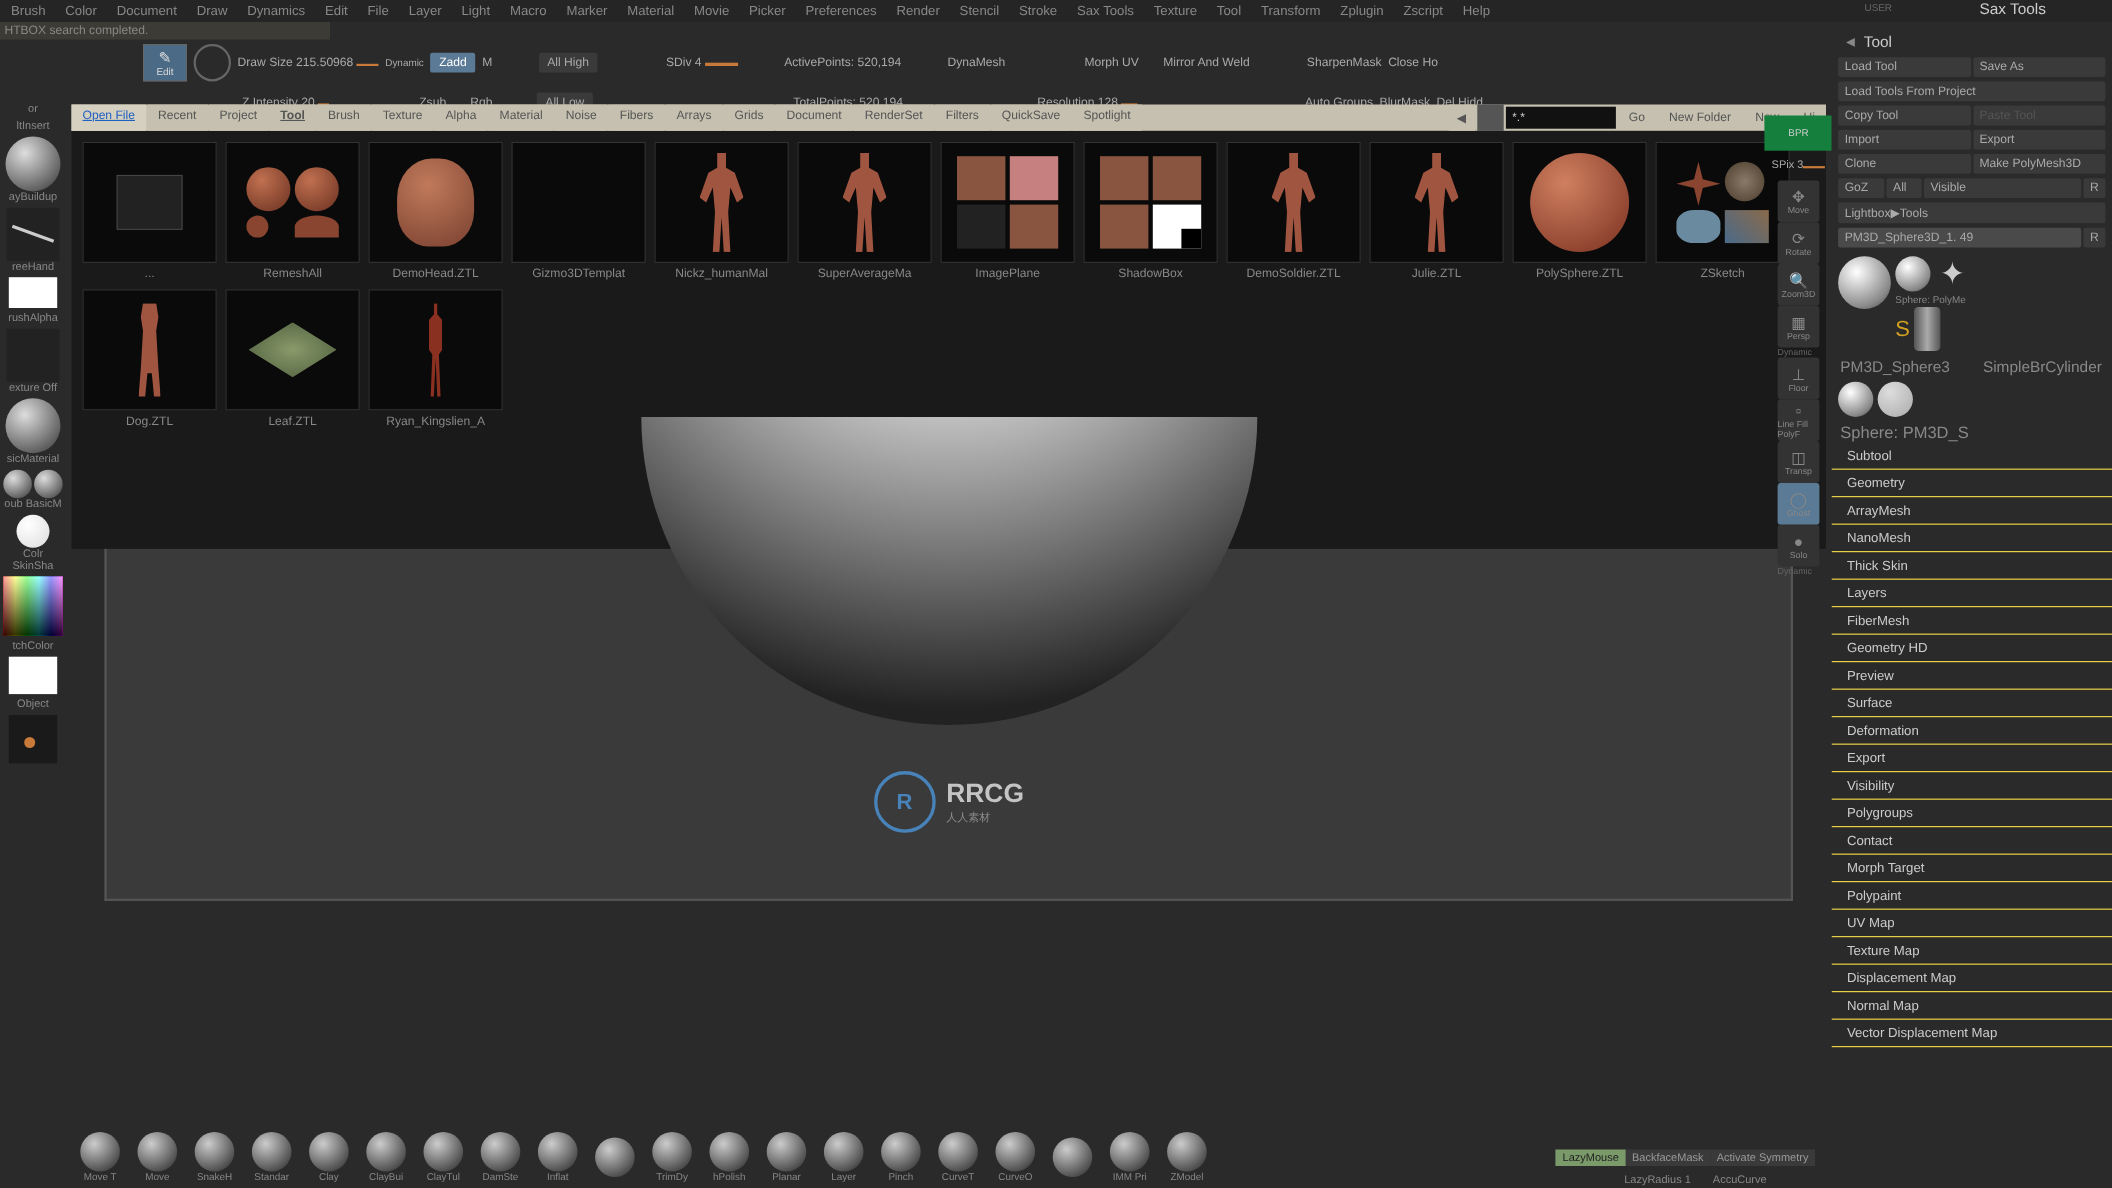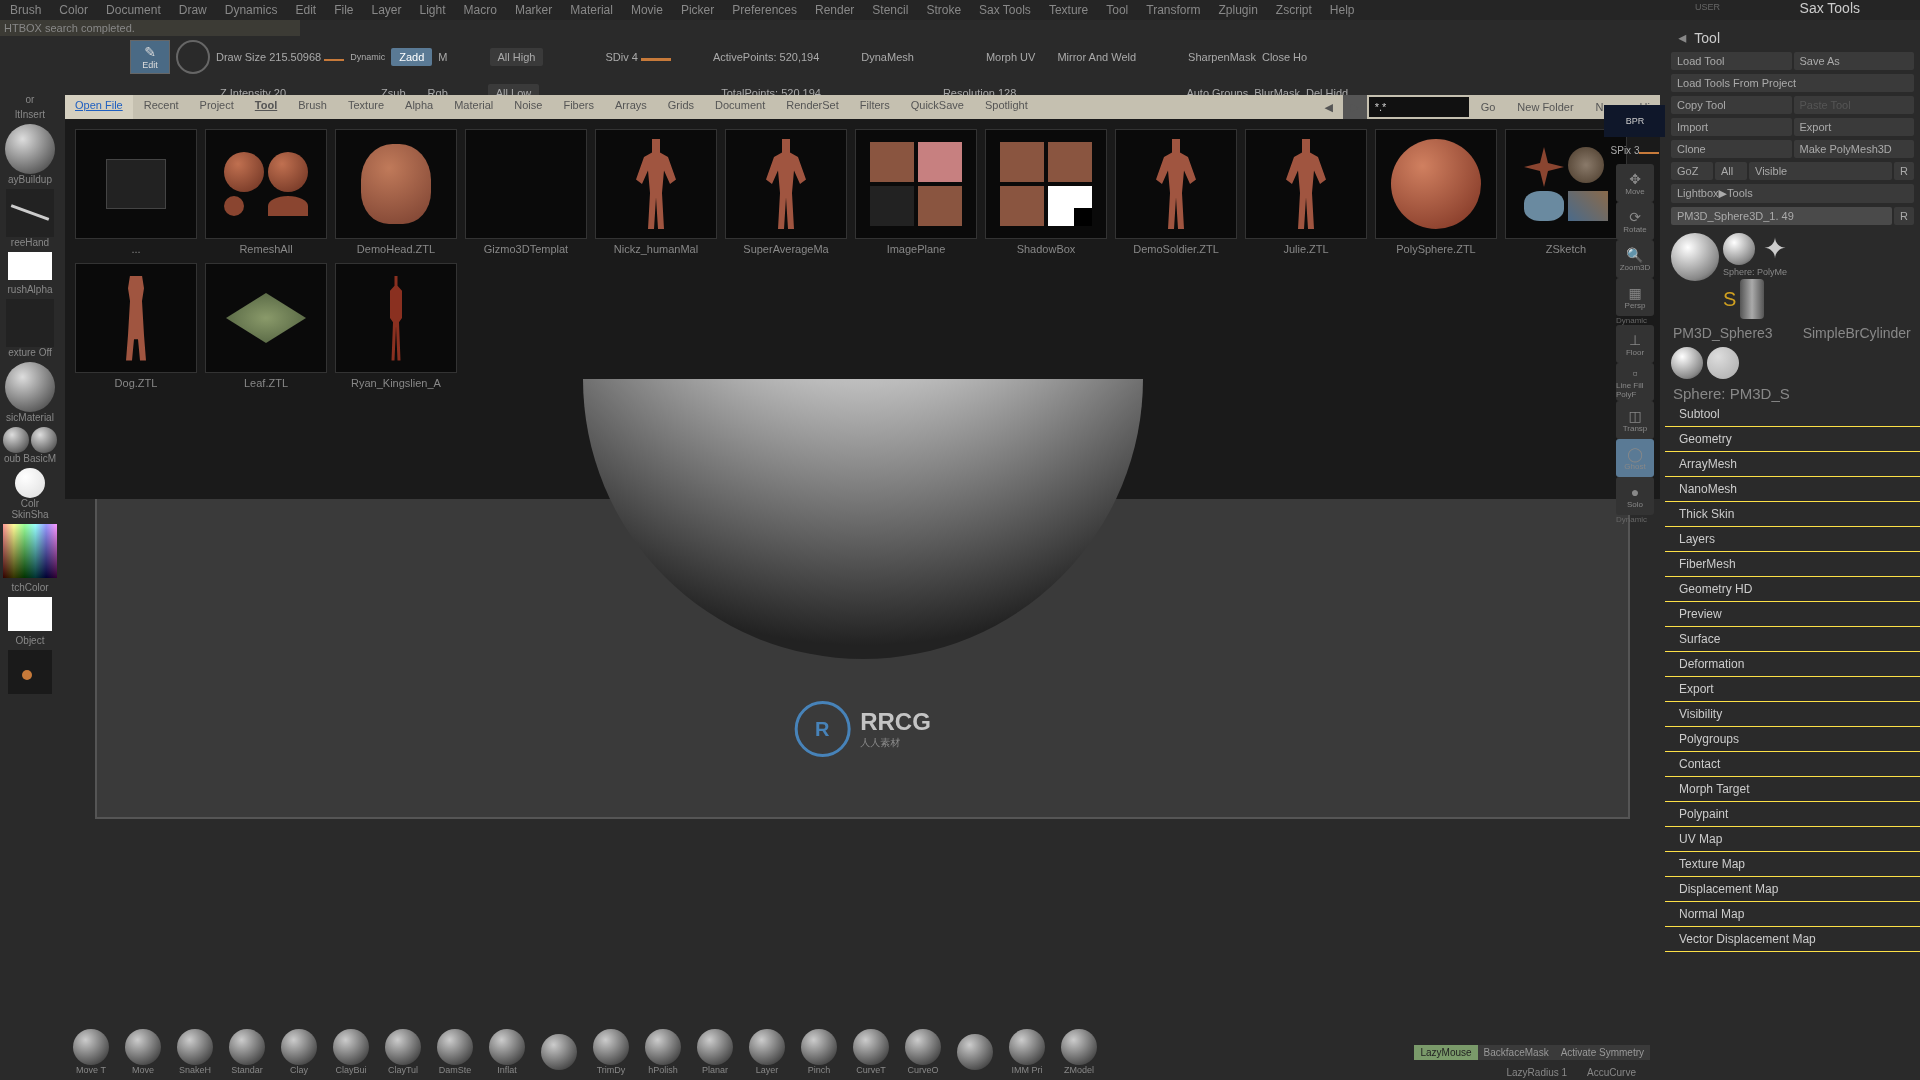--- a/index.html
+++ b/index.html
@@ -43,21 +43,21 @@
 .boxes-fig div { background:#8a5540; width:44px; height:40px;}
 .plane-fig { width:100%; height:100%; background:#c78080;}
 .dog-fig { width:40px; height:85px; background:#a05540; clip-path: polygon(35% 0, 65% 0, 70% 15%, 65% 30%, 70% 70%, 75% 100%, 60% 100%, 55% 75%, 45% 75%, 40% 100%, 25% 100%, 30% 70%, 35% 30%, 30% 15%);}
 .leaf-fig { width:80px; height:50px; background: radial-gradient(ellipse at center, #8a9a6a, #4a5a3a); clip-path: polygon(50% 0, 80% 30%, 100% 50%, 80% 70%, 50% 100%, 20% 70%, 0 50%, 20% 30%);}
 .folder-empty { width:60px; height:50px; border:1px solid #444; background:#222;}
 .canvas-area { background: #3a3a3a; height: 320px; position: relative; border-left:2px solid #555; border-right:2px solid #555; border-bottom:2px solid #555; margin: 0 30px;}
 .sphere-render { position:absolute; left:50%; top:-120px; transform:translateX(-50%); width:560px; height:280px; border-radius: 0 0 280px 280px; background: radial-gradient(circle at 50% -80%, #eee 20%, #bbb 40%, #666 65%, #222 85%);}
 .right-nav { position: absolute; right: 260px; top: 95px; width: 50px; display:flex; flex-direction:column; gap:8px; align-items:center; padding-top:10px;}
 .right-nav-btn { width:38px; height:38px; background:#333; border-radius:3px; display:flex; flex-direction:column; align-items:center; justify-content:center; font-size:8px; color:#888;}
 .right-nav-btn.active { background:#5a7a95;}
-.bpr-btn { width:62px; height:32px; background:#0f172a; display:flex; align-items:center; justify-content:center; font-size:9px; color:#ccc;}
+.bpr-btn { width:62px; height:32px; background:#15803d; display:flex; align-items:center; justify-content:center; font-size:9px; color:#ccc;}
 .right-panel { position: absolute; right: 0; top: 50px; width: 255px; background: #2a2a2a; height: 1020px; overflow:hidden;}
 .rp-row { display: flex; gap: 2px; padding: 2px 6px; }
 .rp-btn { flex: 1; background: #3a3a3a; padding: 3px 6px; font-size: 11px; color: #aaa; text-align:left; border-radius:2px;}
 .rp-btn.dim { color: #555; }
 .rp-btn.hl { background:#4a4a4a; }
 .rp-sphere-row { display:flex; gap:4px; padding:6px; flex-wrap:wrap;}
 .rp-sphere { width:48px; height:48px; border-radius:50%; background: radial-gradient(circle at 35% 30%, #fff, #888 70%, #333);}
 .rp-sphere.sm { width:32px; height:32px;}
 .rp-star { width:32px; height:32px; color:#ccc; font-size:28px; line-height:32px; text-align:center;}
 .rp-cyl { width:24px; height:40px; background: linear-gradient(to right, #555,#aaa,#555); border-radius:4px;}
@@ -547,16 +547,16 @@
     <div class="bb-brush">
       <div class="bb-sphere"></div>
       <div>ZModel</div>
     </div>
     <div class="bb-right">
     <span class="bb-chip on">LazyMouse</span>
     <span class="bb-chip">BackfaceMask</span>
     <span class="bb-chip">Activate Symmetry</span>
   </div>
 </div>
-<div style="position:absolute;bottom:2px;right:284px;display:flex;gap:20px;font-size:10px;color:#888;">
+<div style="position:absolute;bottom:2px;right:314px;display:flex;gap:20px;font-size:10px;color:#888;">
   <span>LazyRadius 1</span>
   <span>AccuCurve</span>
 </div>
 
 </body></html>

